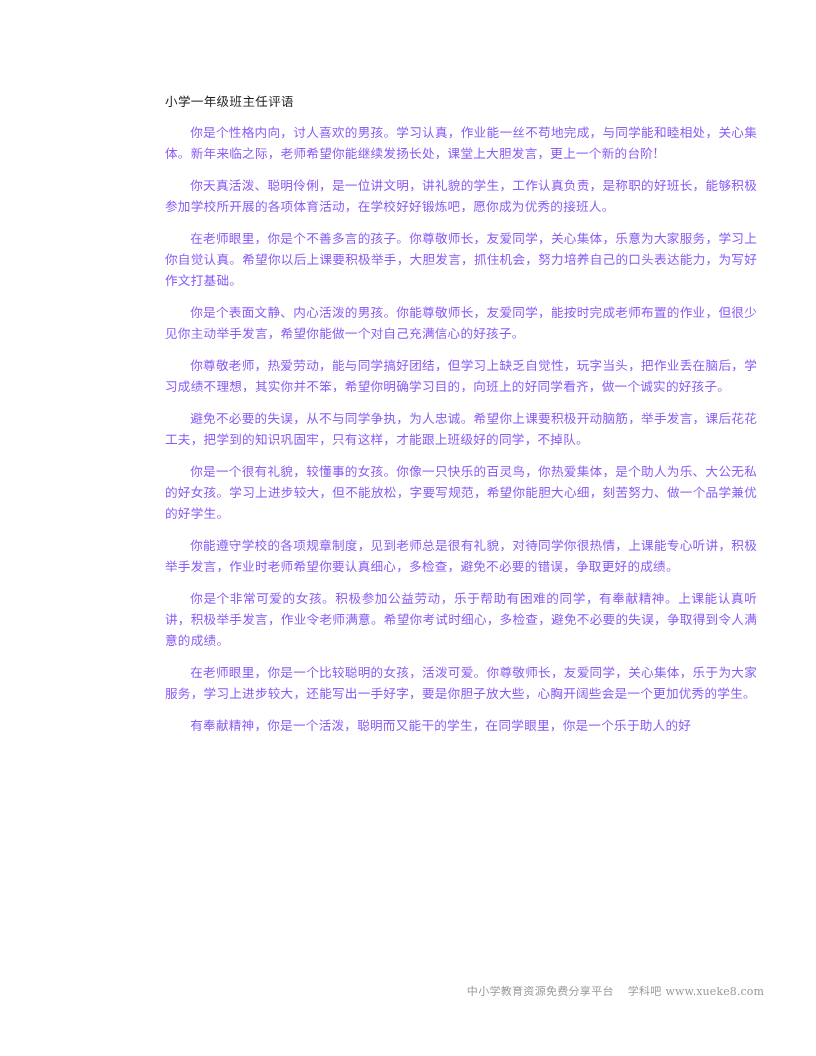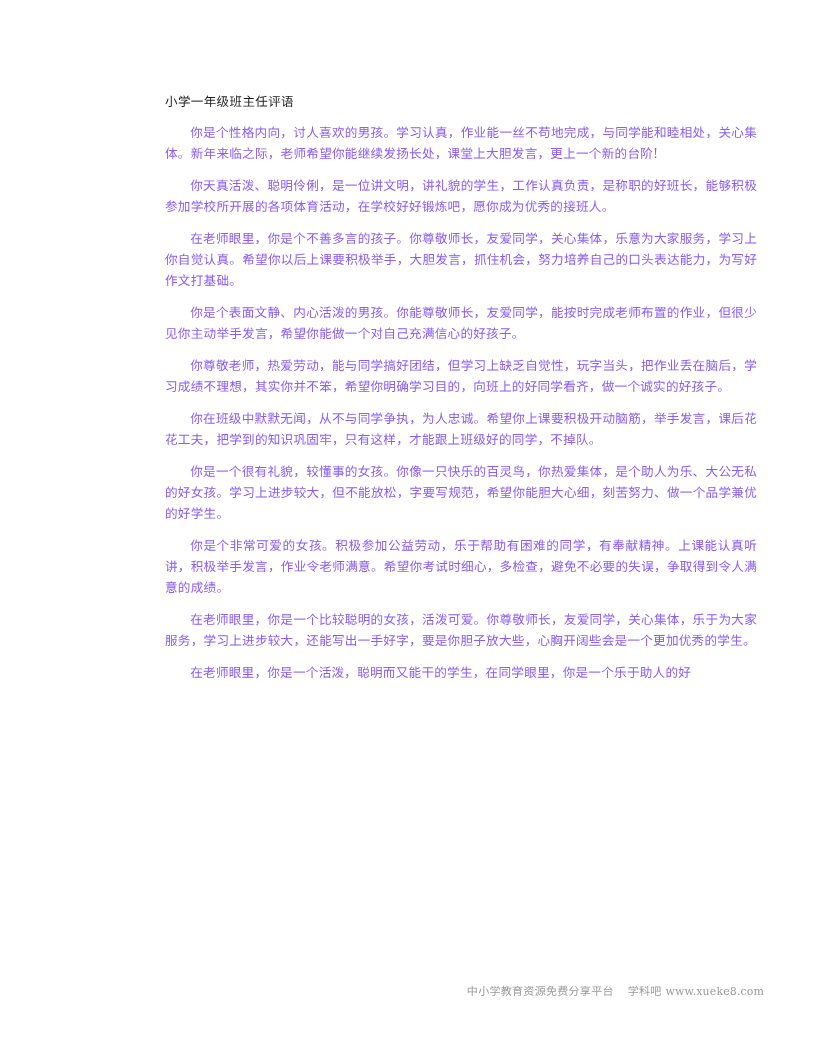--- a/index.html
+++ b/index.html
@@ -80,25 +80,26 @@
 
   <div class="doc-body">
 
     <h1 class="doc-title">小学一年级班主任评语</h1>
 
     <p class="para">你是个性格内向，讨人喜欢的男孩。学习认真，作业能一丝不苟地完成，与同学能和睦相处，关心集体。新年来临之际，老师希望你能继续发扬长处，课堂上大胆发言，更上一个新的台阶!</p>
     <p class="para">你天真活泼、聪明伶俐，是一位讲文明，讲礼貌的学生，工作认真负责，是称职的好班长，能够积极参加学校所开展的各项体育活动，在学校好好锻炼吧，愿你成为优秀的接班人。</p>
     <p class="para">在老师眼里，你是个不善多言的孩子。你尊敬师长，友爱同学，关心集体，乐意为大家服务，学习上你自觉认真。希望你以后上课要积极举手，大胆发言，抓住机会，努力培养自己的口头表达能力，为写好作文打基础。</p>
     <p class="para">你是个表面文静、内心活泼的男孩。你能尊敬师长，友爱同学，能按时完成老师布置的作业，但很少见你主动举手发言，希望你能做一个对自己充满信心的好孩子。</p>
     <p class="para">你尊敬老师，热爱劳动，能与同学搞好团结，但学习上缺乏自觉性，玩字当头，把作业丢在脑后，学习成绩不理想，其实你并不笨，希望你明确学习目的，向班上的好同学看齐，做一个诚实的好孩子。</p>
-    <p class="para">你在班级中默默无闻，从不与同学争执，为人忠诚。希望你上课要积极开动脑筋，举手发言，课后花花工夫，把学到的知识巩固牢，只有这样，才能跟上班级好的同学，不掉队。</p>
+    <p class="para">避免不必要的失误，从不与同学争执，为人忠诚。希望你上课要积极开动脑筋，举手发言，课后花花工夫，把学到的知识巩固牢，只有这样，才能跟上班级好的同学，不掉队。</p>
     <p class="para">你是一个很有礼貌，较懂事的女孩。你像一只快乐的百灵鸟，你热爱集体，是个助人为乐、大公无私的好女孩。学习上进步较大，但不能放松，字要写规范，希望你能胆大心细，刻苦努力、做一个品学兼优的好学生。</p>
+    <p class="para">你能遵守学校的各项规章制度，见到老师总是很有礼貌，对待同学你很热情，上课能专心听讲，积极举手发言，作业时老师希望你要认真细心，多检查，避免不必要的错误，争取更好的成绩。</p>
     <p class="para">你是个非常可爱的女孩。积极参加公益劳动，乐于帮助有困难的同学，有奉献精神。上课能认真听讲，积极举手发言，作业令老师满意。希望你考试时细心，多检查，避免不必要的失误，争取得到令人满意的成绩。</p>
     <p class="para">在老师眼里，你是一个比较聪明的女孩，活泼可爱。你尊敬师长，友爱同学，关心集体，乐于为大家服务，学习上进步较大，还能写出一手好字，要是你胆子放大些，心胸开阔些会是一个更加优秀的学生。</p>
-    <p class="para">在老师眼里，你是一个活泼，聪明而又能干的学生，在同学眼里，你是一个乐于助人的好</p>
+    <p class="para">有奉献精神，你是一个活泼，聪明而又能干的学生，在同学眼里，你是一个乐于助人的好</p>
 
   </div>
 
   <div class="footer">
     <span>中小学教育资源免费分享平台</span><span class="sep"></span><span>学科吧</span> <span class="url">www.xueke8.com</span>
   </div>
 
 </div>
 
 </body></html>

